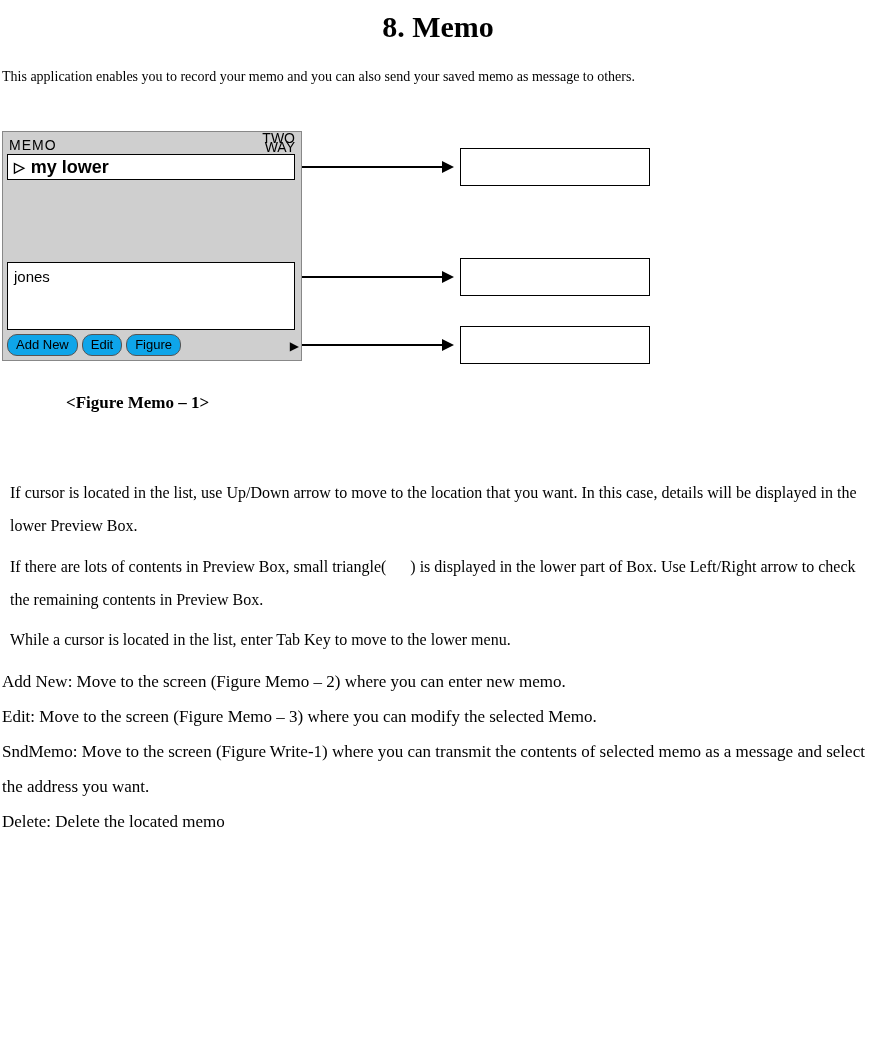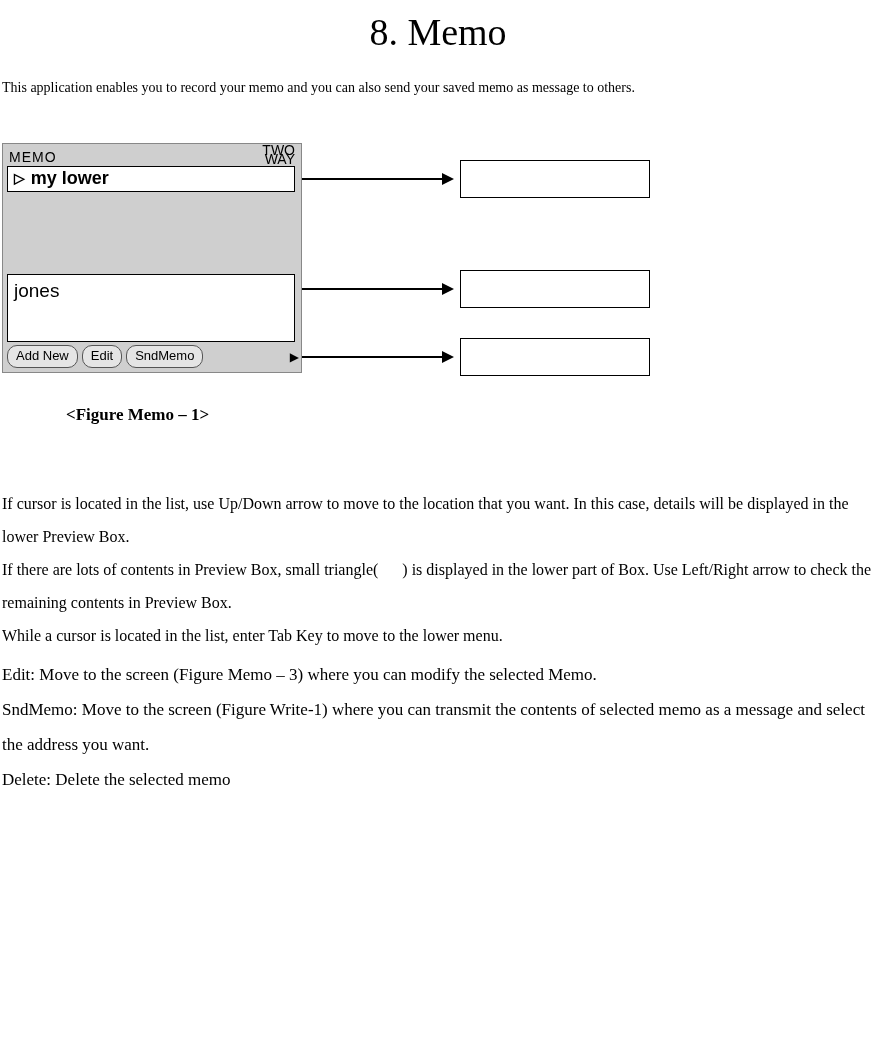--- a/index.html
+++ b/index.html
@@ -10,22 +10,22 @@
     margin: 0;
     padding: 0;
     width: 876px;
     line-height: 1.4;
   }
   .page {
     padding: 0 0 20px 0;
   }
   h1.title {
     text-align: center;
-    font-weight: normal;
-    font-size: 38px;
+    font-weight: bold;
+    font-size: 30px;
     margin: 6px 0 14px 0;
   }
   p.intro {
     margin: 0 4px 0 2px;
     line-height: 2.1;
     font-size: 14px;
   }
   .figure-row {
     display: flex;
     align-items: flex-start;
@@ -74,32 +74,32 @@
   }
   .preview-box {
     position: absolute;
     left: 4px; right: 6px;
     top: 130px;
     height: 68px;
     background: #fff;
     border: 1px solid #000;
     padding: 3px 6px;
     font-family: Arial, sans-serif;
-    font-size: 19px;
+    font-size: 15px;
   }
   .btn-row {
     position: absolute;
     left: 4px; bottom: 4px;
     display: flex;
     gap: 4px;
     font-family: Arial, sans-serif;
     font-size: 13px;
   }
   .dev-btn {
-    background: #e5e5e5;
+    background: #0ea5e9;
     border: 1px solid #555;
     border-radius: 10px;
     padding: 1px 8px;
   }
   .side-arrow {
     position: absolute;
     right: 2px;
     bottom: 6px;
     font-size: 12px;
   }
@@ -130,21 +130,21 @@
   .fig-caption {
     margin: 30px 0 0 66px;
     font-size: 17px;
     font-weight: bold;
   }
   .body-text {
     margin: 62px 2px 0 2px;
     font-size: 16px;
     line-height: 2.05;
   }
-  .body-text p { margin: 0; }
+  .body-text p { margin: 8px; }
   .subhead {
     margin: 26px 0 0 18px;
     font-size: 17px;
   }
   .menu-desc {
     margin: 6px 2px 0 2px;
     font-size: 17px;
     line-height: 2.05;
   }
   .menu-desc p { margin: 0; }
@@ -167,21 +167,21 @@
       <div class="list-item">
         <span class="caret">▷</span>
         <span>my lower</span>
       </div>
       <div class="preview-box">
         <span>jones</span>
       </div>
       <div class="btn-row">
         <div class="dev-btn">Add New</div>
         <div class="dev-btn">Edit</div>
-        <div class="dev-btn">SndMemo</div>
+        <div class="dev-btn">Figure</div>
       </div>
       <div class="side-arrow">▶</div>
     </div>
 
     <div class="callouts">
 
       <div class="arrow-line" style="left:0; top:35px; width:140px;"></div>
       <div class="arrow-head" style="left:140px; top:30px;"></div>
       <div class="callout-box" style="left:158px; top:17px;"></div>
 
@@ -202,17 +202,18 @@
     <p>
       <span>If there are lots of contents in Preview Box, small triangle(</span>
       <span>&nbsp;&nbsp;&nbsp;&nbsp;</span>
       <span>) is displayed in the lower part of Box. Use Left/Right arrow to check the remaining contents in Preview Box.</span>
     </p>
     <p>While a cursor is located in the list, enter Tab Key to move to the lower menu.</p>
   </div>
 
 
   <div class="menu-desc">
+    <p>Add New: Move to the screen (Figure Memo – 2) where you can enter new memo.</p>
     <p>Edit: Move to the screen (Figure Memo – 3) where you can modify the selected Memo.</p>
     <p>SndMemo: Move to the screen (Figure Write-1) where you can transmit the contents of selected memo as a message and select the address you want.</p>
-    <p>Delete: Delete the selected memo</p>
+    <p>Delete: Delete the located memo</p>
   </div>
 </div>
 
 </body></html>

